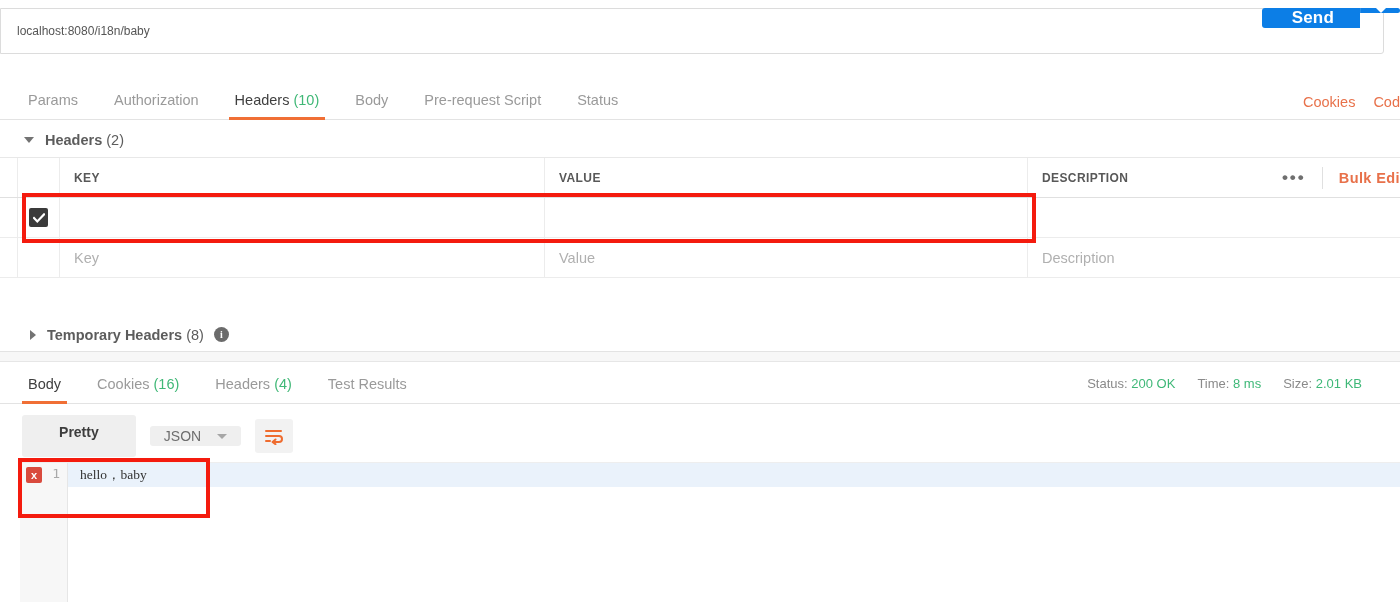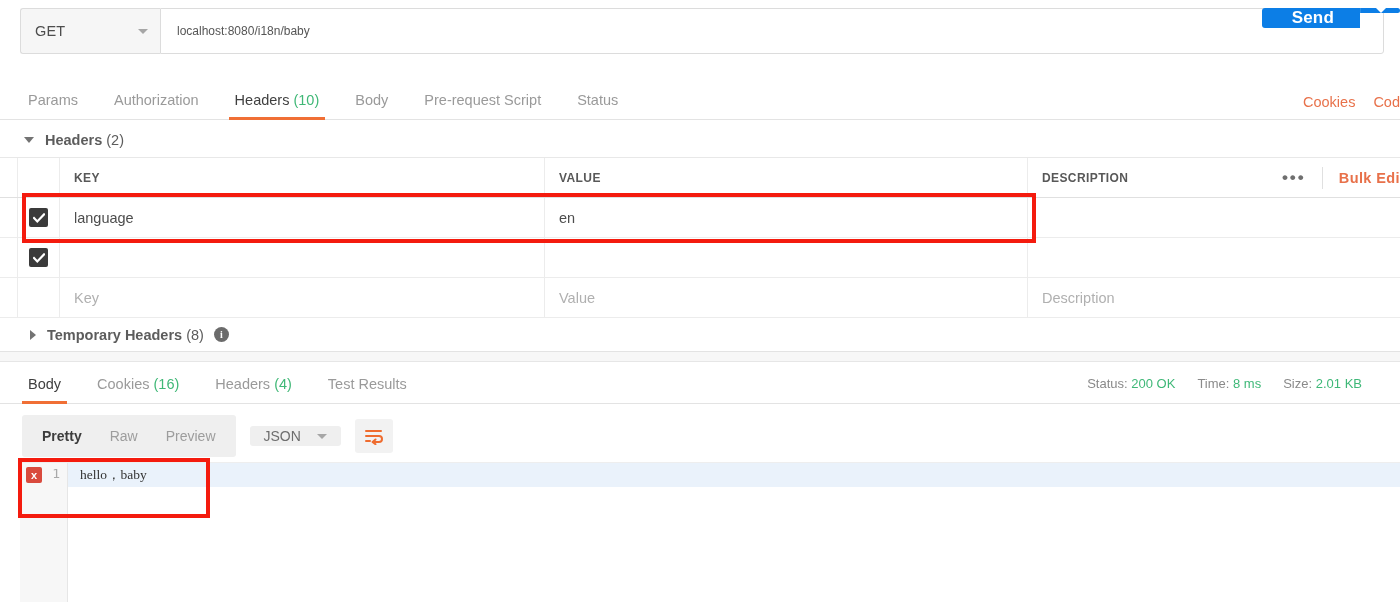--- a/index.html
+++ b/index.html
@@ -174,21 +174,21 @@
   }
   .resp-meta .v { color: #3fb878; }
 
   
   .body-toolbar {
     position: absolute; left: 0; top: 412px; width: 1400px; height: 48px;
     display: flex; align-items: center; padding-left: 22px; gap: 14px;
   }
   .seg {
     background: #efefef; border-radius: 3px; height: 42px;
-    display:flex; align-items:center; padding: 0 6px;
+    display:flex; align-items:center; padding: 0 18px; flex-direction: column;
   }
   .seg-item {
     padding: 0 14px; font-size: 14px; color: #9d9d9d; cursor: pointer; line-height: 34px;
   }
   .seg-item.active { color: #3d3d3d; font-weight: bold; }
   .jsonsel {
     background: #efefef; border-radius: 3px; height: 20px;
     display:flex; align-items:center; gap: 16px; padding: 0 14px; cursor:pointer;
   }
   .jsonsel span { font-size: 14px; color: #6e6e6e; }
@@ -230,24 +230,20 @@
   .annot { position: absolute; border: 4px solid #f41b0e; pointer-events: none; }
   #annot-header-row { left: 22px; top: 193px; width: 1014px; height: 50px; }
   #annot-body-line  { left: 18px; top: 458px; width: 192px; height: 60px; }
 </style>
 </head>
 <body>
 
 <div class="app">
 
   <div class="urlbar">
-    <div class="method-box">
-      <span class="method-label">GET</span>
-      <span class="caret-down"></span>
-    </div>
     <div class="url-input">
       <span>localhost:8080/i18n/baby</span>
     </div>
     <div class="send-wrap">
       <button class="send-btn">Send</button>
       <div class="send-split">
         <span class="caret-down"></span>
       </div>
     </div>
   </div>
@@ -295,39 +291,20 @@
       <div class="c-val">VALUE</div>
       <div class="c-desc">
         <span>DESCRIPTION</span>
         <span class="head-actions">
           <span class="dots">•••</span>
           <span class="bulk">Bulk Edi</span>
         </span>
       </div>
     </div>
 
-    <div class="trow">
-      <div class="c-gutter"></div>
-      <div class="c-check">
-        <span class="chk">
-          <svg width="12" height="10" viewBox="0 0 12 10">
-            <path d="M1 5 L4.3 8.4 L11 1.4" stroke="#ffffff" stroke-width="2.2" fill="none" stroke-linecap="square"></path>
-          </svg>
-        </span>
-      </div>
-      <div class="c-key">
-        <span class="cellval">language</span>
-      </div>
-      <div class="c-val">
-        <span class="cellval">en</span>
-      </div>
-      <div class="c-desc">
-        <span class="cellval"></span>
-      </div>
-    </div>
 
     <div class="trow">
       <div class="c-gutter"></div>
       <div class="c-check">
         <span class="chk">
           <svg width="12" height="10" viewBox="0 0 12 10">
             <path d="M1 5 L4.3 8.4 L11 1.4" stroke="#ffffff" stroke-width="2.2" fill="none" stroke-linecap="square"></path>
           </svg>
         </span>
       </div>

